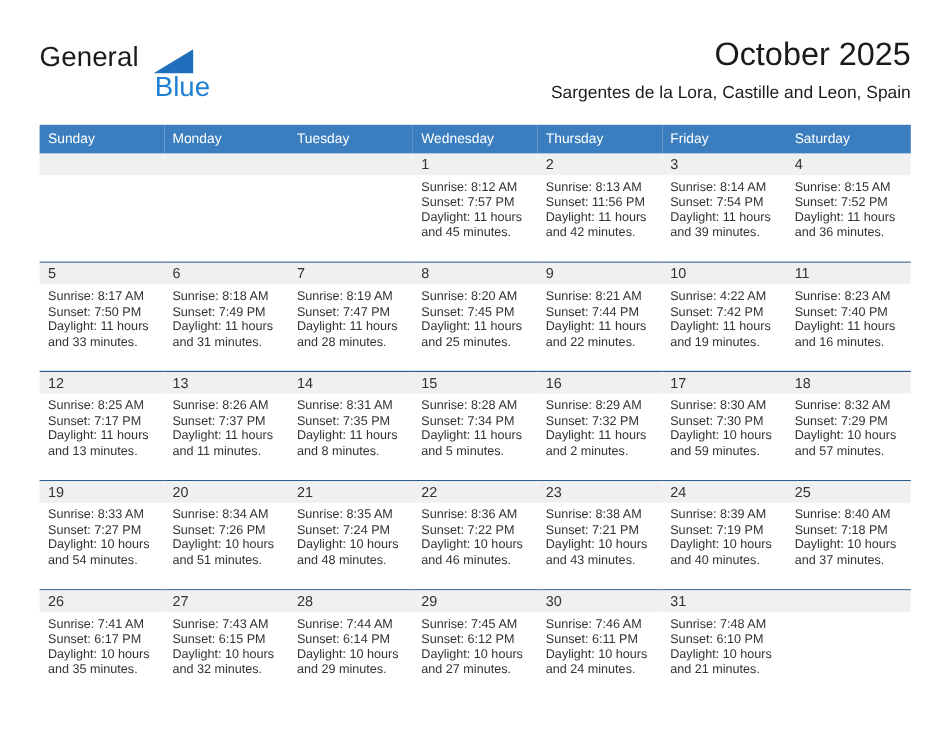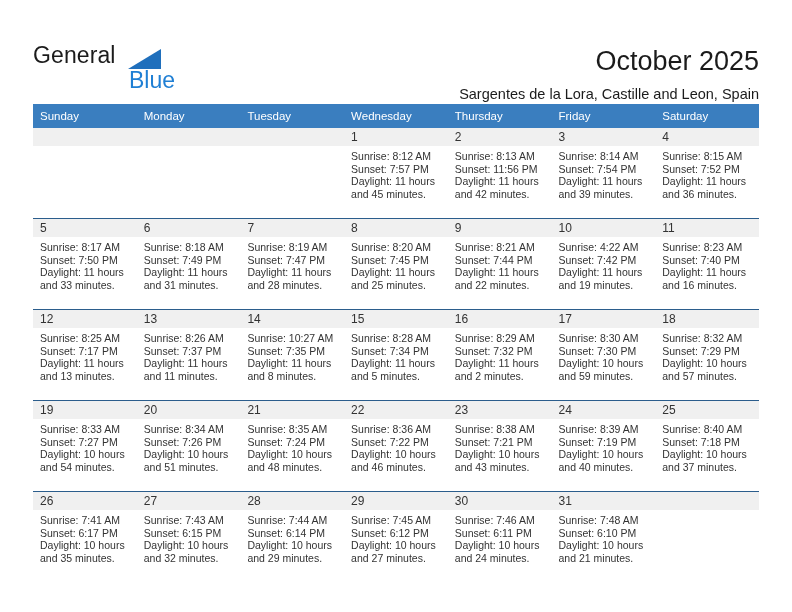--- a/index.html
+++ b/index.html
@@ -18,21 +18,21 @@
     position: relative;
     width: 792px;
     height: 612px;
     box-sizing: border-box;
   }
 
   
   .header {
     position: absolute;
     left: 33px;
-    top: 36px;
+    top: 28px;
     right: 33px;
     height: 68px;
   }
   .brand {
     position: absolute;
     left: 0;
     top: 6px;
     width: 200px;
     height: 56px;
   }
@@ -61,21 +61,20 @@
     font-size: 23px;
     color: #1f7fd4;
     font-family: "Liberation Sans", sans-serif;
     margin-left: 36px;
   }
   .title-block {
     position: absolute;
     right: 0;
     top: 0;
     text-align: right;
-    margin-top: 8px;
   }
   .cal-title {
     font-size: 27px;
     color: #1b1b1b;
     line-height: 34px;
     white-space: nowrap;
   }
   .cal-subtitle {
     font-size: 14.5px;
     color: #1b1b1b;
@@ -328,21 +327,21 @@
                 <div>Sunrise: 8:26 AM</div>
                 <div>Sunset: 7:37 PM</div>
                 <div class="dl">Daylight: 11 hours and 11 minutes.</div>
               </div>
             </div>
           </td>
           <td>
             <div class="cell filled">
               <div class="daynum">14</div>
               <div class="info">
-                <div>Sunrise: 10:27 AM</div>
+                <div>Sunrise: 8:31 AM</div>
                 <div>Sunset: 7:35 PM</div>
                 <div class="dl">Daylight: 11 hours and 8 minutes.</div>
               </div>
             </div>
           </td>
           <td>
             <div class="cell filled">
               <div class="daynum">15</div>
               <div class="info">
                 <div>Sunrise: 8:28 AM</div>

